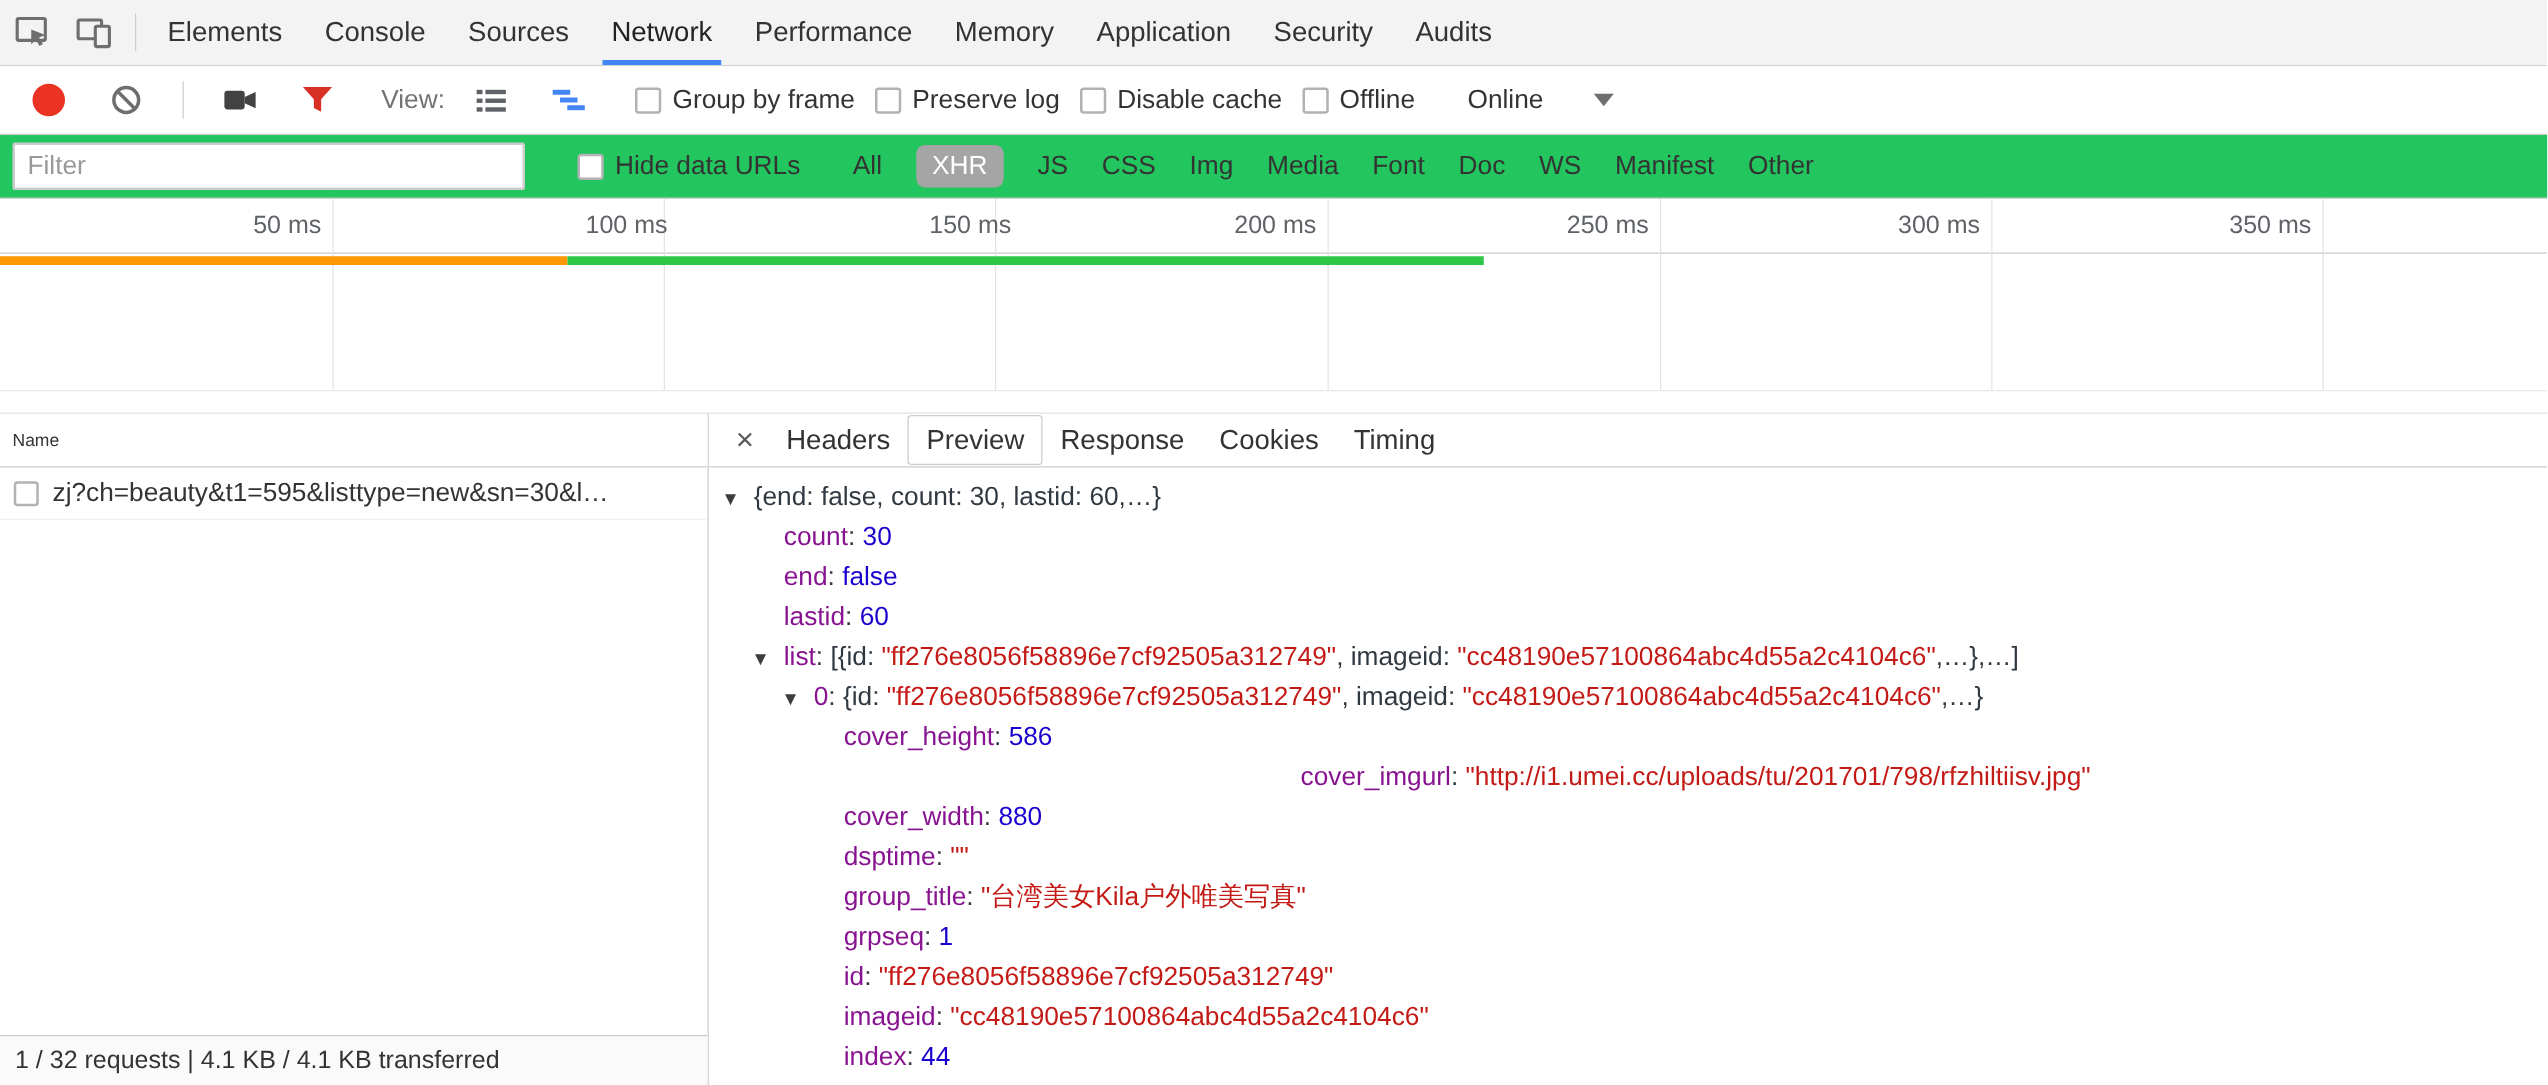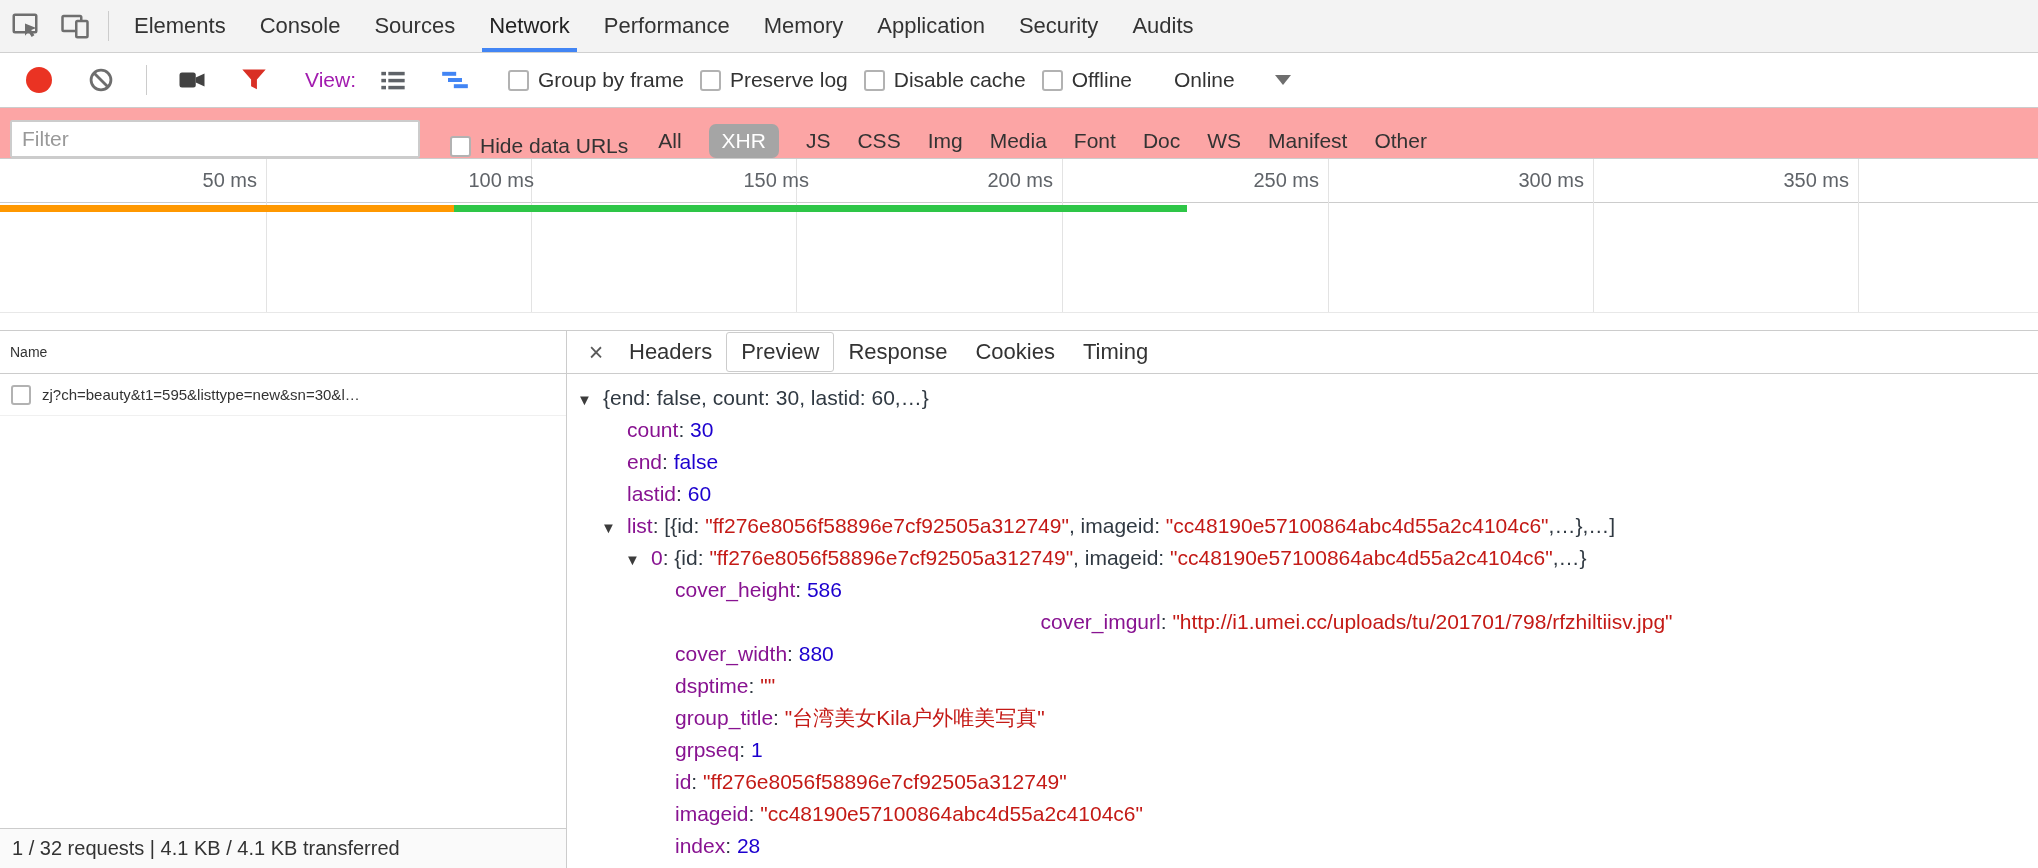--- a/index.html
+++ b/index.html
@@ -15,27 +15,27 @@
   .tab { padding:16px 17px; display:flex; align-items:center; position:relative; color:#333; cursor:default; }
   .tab.active { color:#222; }
   .tab.active::after { content:""; position:absolute; left:10px; right:10px; bottom:0; height:4px; background:var(--accent,#4285f4); }
 
   
   .toolbar { height:55px; flex:none; border-bottom:1px solid #ccc; display:flex; align-items:center;
              padding:0 14px; gap:12px; font-size:21px; background:#fff; }
   .record-dot { width:26px; height:26px; border-radius:50%; background:var(--record,#ea3323); display:inline-block; }
   .toggle { display:inline-flex; align-items:center; gap:9px; margin-left:16px; }
   .checkbox { width:21px; height:21px; border:2px solid #b2b2b2; border-radius:3px; background:#fff; display:inline-block; flex:none; }
-  .view-label { margin-left:14px; color:#a21caf; }
+  .view-label { margin-left:14px; color:#737373; }
   .throttle { display:inline-flex; align-items:center; gap:40px; margin-left:30px; }
   .dd-arrow { width:0; height:0; border-left:8px solid transparent; border-right:8px solid transparent; border-top:10px solid #6e6e6e; display:inline-block; }
 
   
-  .filterbar { height:51px; flex:none; border-bottom:1px solid #ccc; display:flex; align-items:flex-end;
-               padding:0 10px; gap:30px; font-size:21px; background:#fca5a5; }
+  .filterbar { height:51px; flex:none; border-bottom:1px solid #ccc; display:flex; align-items:center;
+               padding:0 10px; gap:42px; font-size:21px; background:#22c55e; }
   .filter-input { width:410px; height:38px; border:2px solid #ccc; border-radius:2px; padding:0 10px;
                   font-size:21px; font-family:"Liberation Sans",sans-serif; color:#333; outline:none; }
   .filter-input::placeholder { color:#999; }
   .type-filters { display:flex; align-items:center; gap:27px; }
   .type-filter { color:#333; cursor:default; }
   .type-filter.active { background:#a5a5a5; color:#fff; padding:5px 13px; border-radius:7px; }
 
   
   .timeline { height:171px; flex:none; position:relative; background:#fff; overflow:hidden; }
   .gridline { position:absolute; top:0; height:153px; width:1px; background:#e3e3e3; }
@@ -44,21 +44,21 @@
   .labels-border { position:absolute; top:43px; left:0; right:0; height:1px; background:#ccc; }
   .waterfall-border { position:absolute; top:153px; left:0; right:0; height:1px; background:#e8e8e8; }
   .ov-seg { position:absolute; top:46px; height:7px; }
 
   
   .main { flex:1; display:flex; border-top:1px solid #ccc; min-height:0; }
   .left-panel { width:567px; flex:none; border-right:1px solid #ccc; position:relative; background:#fff; }
   .name-header { height:43px; line-height:42px; padding-left:10px; border-bottom:1px solid #ccc; font-size:14px; color:#333; background:#fff; }
   .request-row { height:42px; display:flex; align-items:center; gap:11px; padding-left:11px; border-bottom:1px solid #f0f0f0; }
   .row-checkbox { width:20px; height:20px; border:2px solid #b2b2b2; border-radius:3px; background:#fff; flex:none; }
-  .request-name { font-size:15px; color:#333; white-space:nowrap; overflow:hidden; text-overflow:ellipsis; }
+  .request-name { font-size:21px; color:#333; white-space:nowrap; overflow:hidden; text-overflow:ellipsis; }
   .status-bar { position:absolute; left:0; right:0; bottom:0; height:40px; border-top:1px solid #ccc;
                 background:#fafafa; display:flex; align-items:center; padding-left:12px; font-size:20px; color:#333; }
 
   .right-panel { flex:1; display:flex; flex-direction:column; min-width:0; background:#fff; }
   .detail-tabs { height:43px; flex:none; border-bottom:1px solid #ccc; display:flex; align-items:center;
                  padding-left:12px; font-size:22px; gap:2px; background:#fff; }
   .close-btn { width:34px; text-align:center; color:#5a5a5a; font-size:25px; cursor:default; }
   .detail-tab { padding:6px 14px; color:#333; cursor:default; }
   .detail-tab.active { border:1px solid #ccc; border-radius:3px; background:#fff; }
 
@@ -243,18 +243,18 @@
           <div class="tree-row" style="padding-left: 34px;"><span class="expander">▼</span><span class="seg-key">list</span><span class="seg-plain">: [{id: </span><span class="seg-str">"ff276e8056f58896e7cf92505a312749"</span><span class="seg-plain">, imageid: </span><span class="seg-str">"cc48190e57100864abc4d55a2c4104c6"</span><span class="seg-plain">,…},…]</span></div>
           <div class="tree-row" style="padding-left: 58px;"><span class="expander">▼</span><span class="seg-key">0</span><span class="seg-plain">: {id: </span><span class="seg-str">"ff276e8056f58896e7cf92505a312749"</span><span class="seg-plain">, imageid: </span><span class="seg-str">"cc48190e57100864abc4d55a2c4104c6"</span><span class="seg-plain">,…}</span></div>
           <div class="tree-row" style="padding-left: 82px;"><span class="expander"></span><span class="seg-key">cover_height</span><span class="seg-plain">: </span><span class="seg-num">586</span></div>
           <div class="tree-row" style="padding-left: 82px; text-align: center;"><span class="expander"></span><span class="seg-key">cover_imgurl</span><span class="seg-plain">: </span><span class="seg-str">"http://i1.umei.cc/uploads/tu/201701/798/rfzhiltiisv.jpg"</span></div>
           <div class="tree-row" style="padding-left: 82px;"><span class="expander"></span><span class="seg-key">cover_width</span><span class="seg-plain">: </span><span class="seg-num">880</span></div>
           <div class="tree-row" style="padding-left: 82px;"><span class="expander"></span><span class="seg-key">dsptime</span><span class="seg-plain">: </span><span class="seg-str">""</span></div>
           <div class="tree-row" style="padding-left: 82px;"><span class="expander"></span><span class="seg-key">group_title</span><span class="seg-plain">: </span><span class="seg-str">"台湾美女Kila户外唯美写真"</span></div>
           <div class="tree-row" style="padding-left: 82px;"><span class="expander"></span><span class="seg-key">grpseq</span><span class="seg-plain">: </span><span class="seg-num">1</span></div>
           <div class="tree-row" style="padding-left: 82px;"><span class="expander"></span><span class="seg-key">id</span><span class="seg-plain">: </span><span class="seg-str">"ff276e8056f58896e7cf92505a312749"</span></div>
           <div class="tree-row" style="padding-left: 82px;"><span class="expander"></span><span class="seg-key">imageid</span><span class="seg-plain">: </span><span class="seg-str">"cc48190e57100864abc4d55a2c4104c6"</span></div>
-          <div class="tree-row" style="padding-left: 82px;"><span class="expander"></span><span class="seg-key">index</span><span class="seg-plain">: </span><span class="seg-num">28</span></div>
+          <div class="tree-row" style="padding-left: 82px;"><span class="expander"></span><span class="seg-key">index</span><span class="seg-plain">: </span><span class="seg-num">44</span></div>
         </div>
     </div>
 
   </div>
 </div>
 
 </body></html>

